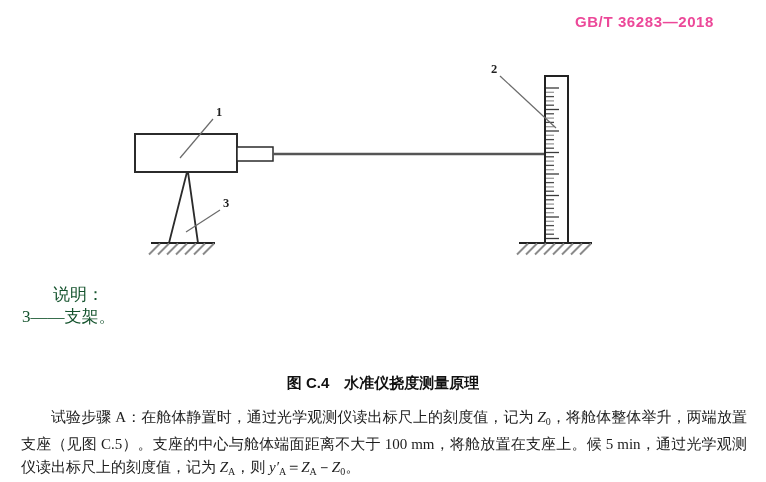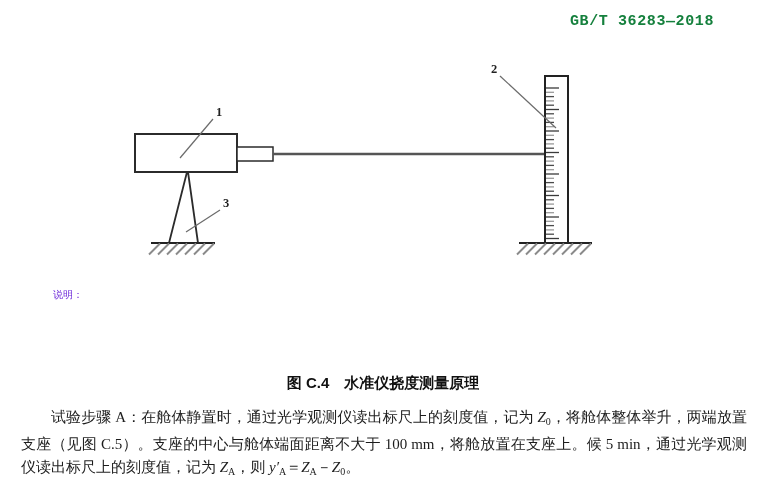--- a/index.html
+++ b/index.html
@@ -7,32 +7,32 @@
   body {
     background:#ffffff;
     color:#1c1c1c;
     font-family:"Liberation Serif","DejaVu Serif",serif;
     position:relative;
     overflow:hidden;
   }
   .page { position:absolute; inset:0; }
   .doc-header {
     position:absolute; top:13px; right:52px;
-    font-family:Liberation Mono, monospace;
+    font-family:Liberation Sans, sans-serif;
     font-weight:bold; font-size:15px; letter-spacing:0.6px;
-    color:#15803d;
+    color:#ec4899;
   }
   .figure-svg { position:absolute; top:50px; left:0; }
   .fig-label {
     font-family:"Liberation Serif","DejaVu Serif",serif;
     font-size:12.5px; font-weight:600; fill:#222;
   }
   .legend {
     position:absolute; top:284px; left:22px;
-    font-size:10px; line-height:22px; color:#6d28d9;
+    font-size:17px; line-height:22px; color:#14532d;
   }
   .legend-title { padding-left:31px; }
   .caption {
     position:absolute; top:374px; left:0; width:100%;
     text-align:center;
     font-family:"Liberation Sans","DejaVu Sans",sans-serif;
     font-weight:bold; font-size:15px; color:#111;
   }
   .body-text {
     position:absolute; top:406px; left:21px; width:726px;
@@ -126,19 +126,20 @@
     <line x1="500" y1="26" x2="556" y2="78" stroke="#6b6b6b" stroke-width="1.2"></line>
     <line x1="220" y1="160" x2="186" y2="182" stroke="#6b6b6b" stroke-width="1.2"></line>
 
     <text class="fig-label" x="219" y="66" text-anchor="middle">1</text>
     <text class="fig-label" x="494" y="23" text-anchor="middle">2</text>
     <text class="fig-label" x="226" y="157" text-anchor="middle">3</text>
   </svg>
 
   <div class="legend">
     <div class="legend-title">说明：</div>
+    <div class="legend-item">3——支架。</div>
   </div>
 
   <div class="caption">图 C.4　水准仪挠度测量原理</div>
 
   <p class="body-text"><span>试验步骤 A：在舱体静置时，通过光学观测仪读出标尺上的刻度值，记为 </span><span class="math"><span>Z</span><sub>0</sub></span><span>，将舱体整体举升，两端放置支座（见图 C.5）。支座的中心与舱体端面距离不大于 100 mm，将舱放置在支座上。候 5 min，通过光学观测仪读出标尺上的刻度值，记为 </span><span class="math"><span>Z</span><sub>A</sub></span><span>，则 </span><span class="math"><span>y′</span><sub>A</sub></span><span>＝</span><span class="math"><span>Z</span><sub>A</sub></span><span>－</span><span class="math"><span>Z</span><sub>0</sub></span><span>。</span></p>
 
 </div>
 
 </body></html>

